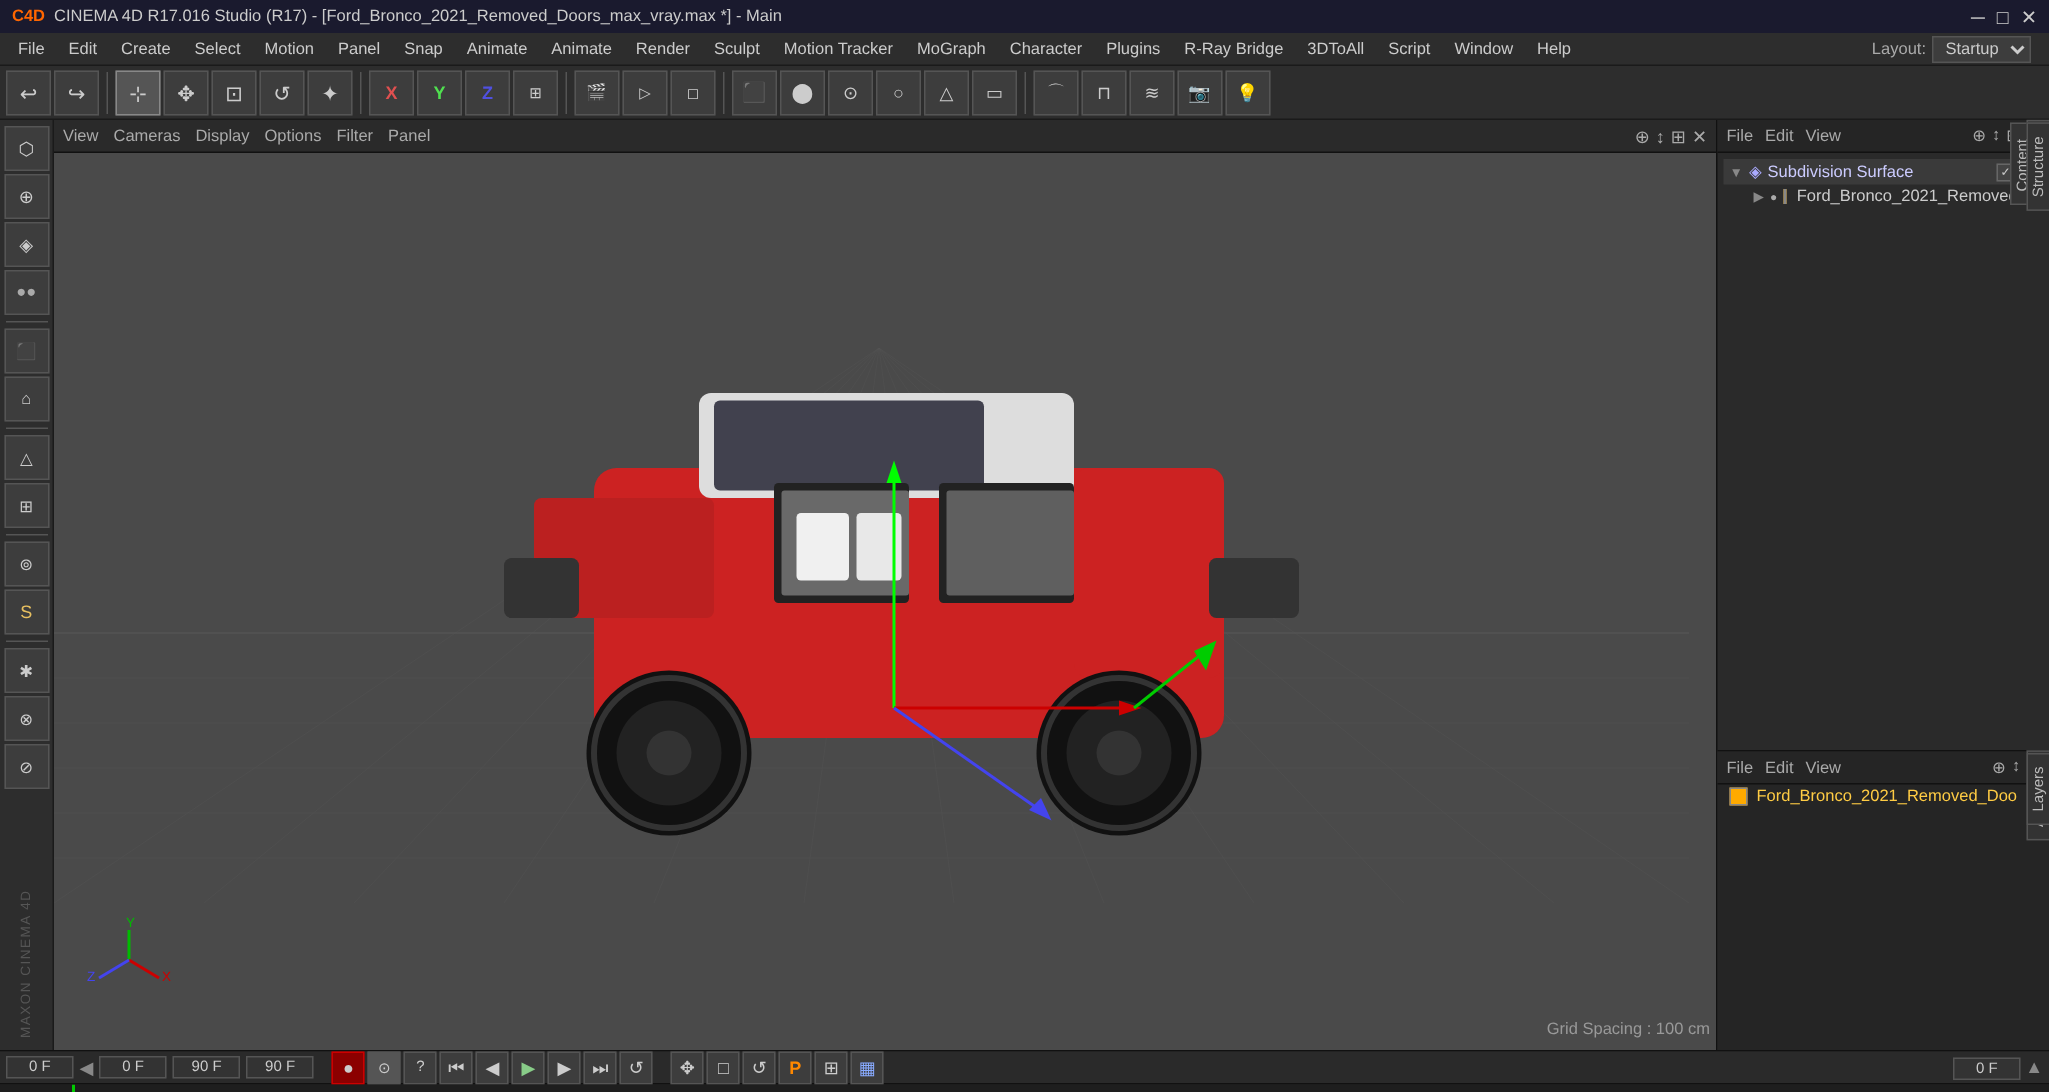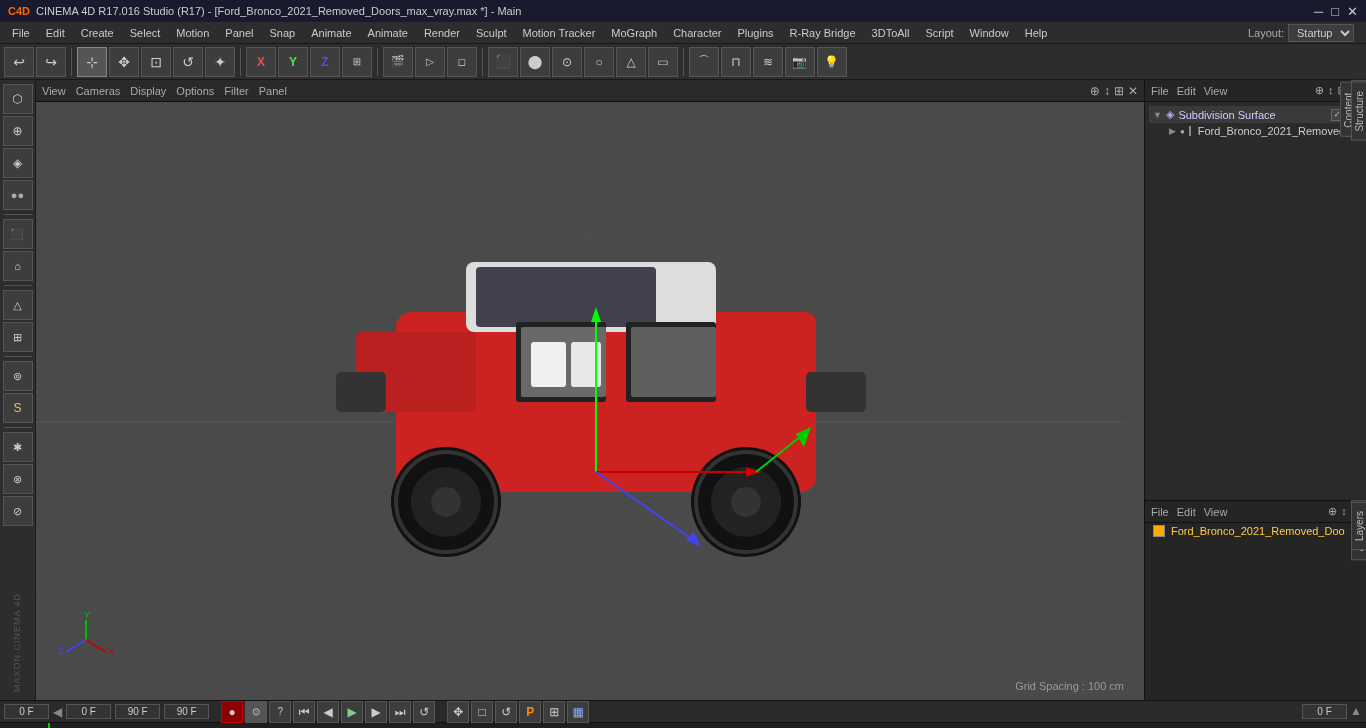--- a/index.html
+++ b/index.html
@@ -29,21 +29,21 @@
     .left-btn { width: 30px; height: 30px; background: #3d3d3d; border: 1px solid #555; display: flex; align-items: center; justify-content: center; cursor: pointer; font-size: 13px; color: #ccc; }
     .left-sep { width: 28px; height: 1px; background: #555; margin: 2px 0; }
 
     
     #viewport-container { flex: 1; display: flex; flex-direction: column; background: #1a1a1a; }
     #viewport-header { height: 22px; background: #2a2a2a; display: flex; align-items: center; padding: 0 6px; gap: 10px; border-bottom: 1px solid #111; }
     #viewport-header span { font-size: 11px; color: #aaa; cursor: pointer; }
     #viewport-icons { margin-left: auto; display: flex; gap: 4px; }
     #viewport { flex: 1; position: relative; background: #4a4a4a; overflow: hidden; }
 
-    #grid-spacing { position: absolute; bottom: 8px; right: 20px; font-size: 11px; color: #999; }
+    #grid-spacing { position: absolute; bottom: 8px; right: 4px; font-size: 11px; color: #999; }
 
     
     #right-panel { width: 222px; background: #2a2a2a; display: flex; flex-direction: column; border-left: 1px solid #111; }
     #right-panel-top { flex: 1; display: flex; flex-direction: column; }
     #right-panel-header { height: 22px; background: #252525; display: flex; align-items: center; padding: 0 6px; gap: 8px; border-bottom: 1px solid #111; font-size: 11px; }
     #right-panel-header span { cursor: pointer; color: #aaa; }
     #right-panel-tree { flex: 1; padding: 4px; overflow: hidden; }
     .tree-item { display: flex; align-items: center; padding: 2px 4px; gap: 4px; cursor: pointer; }
 
     

